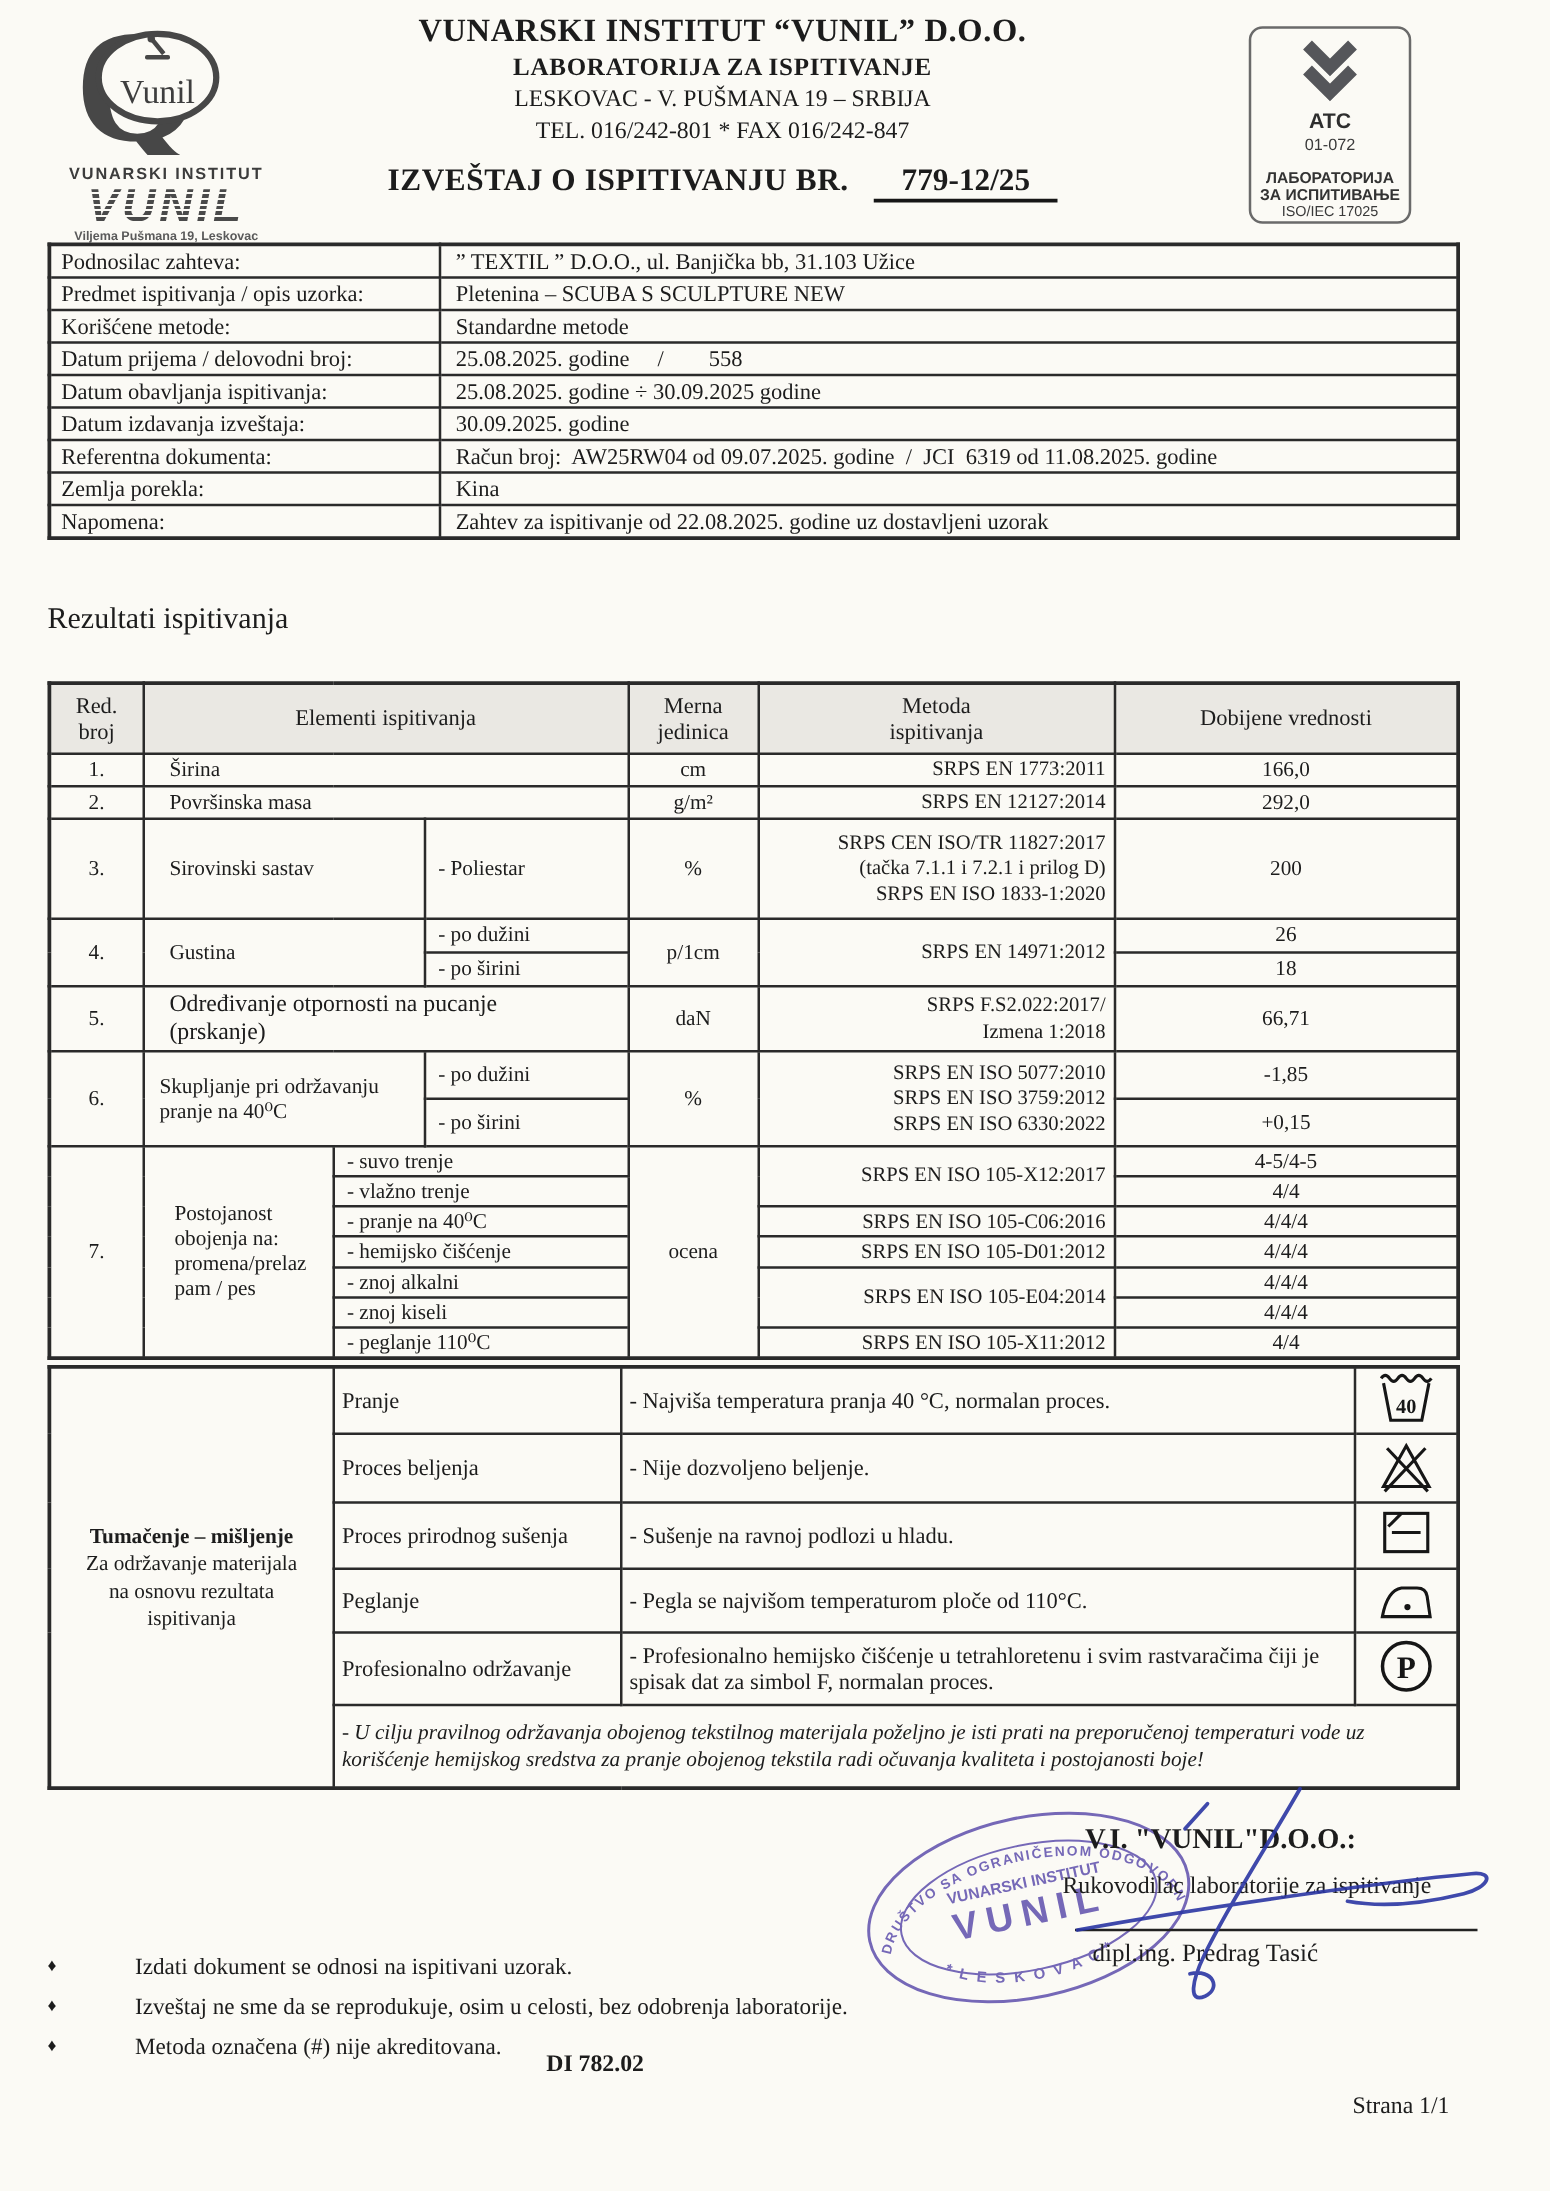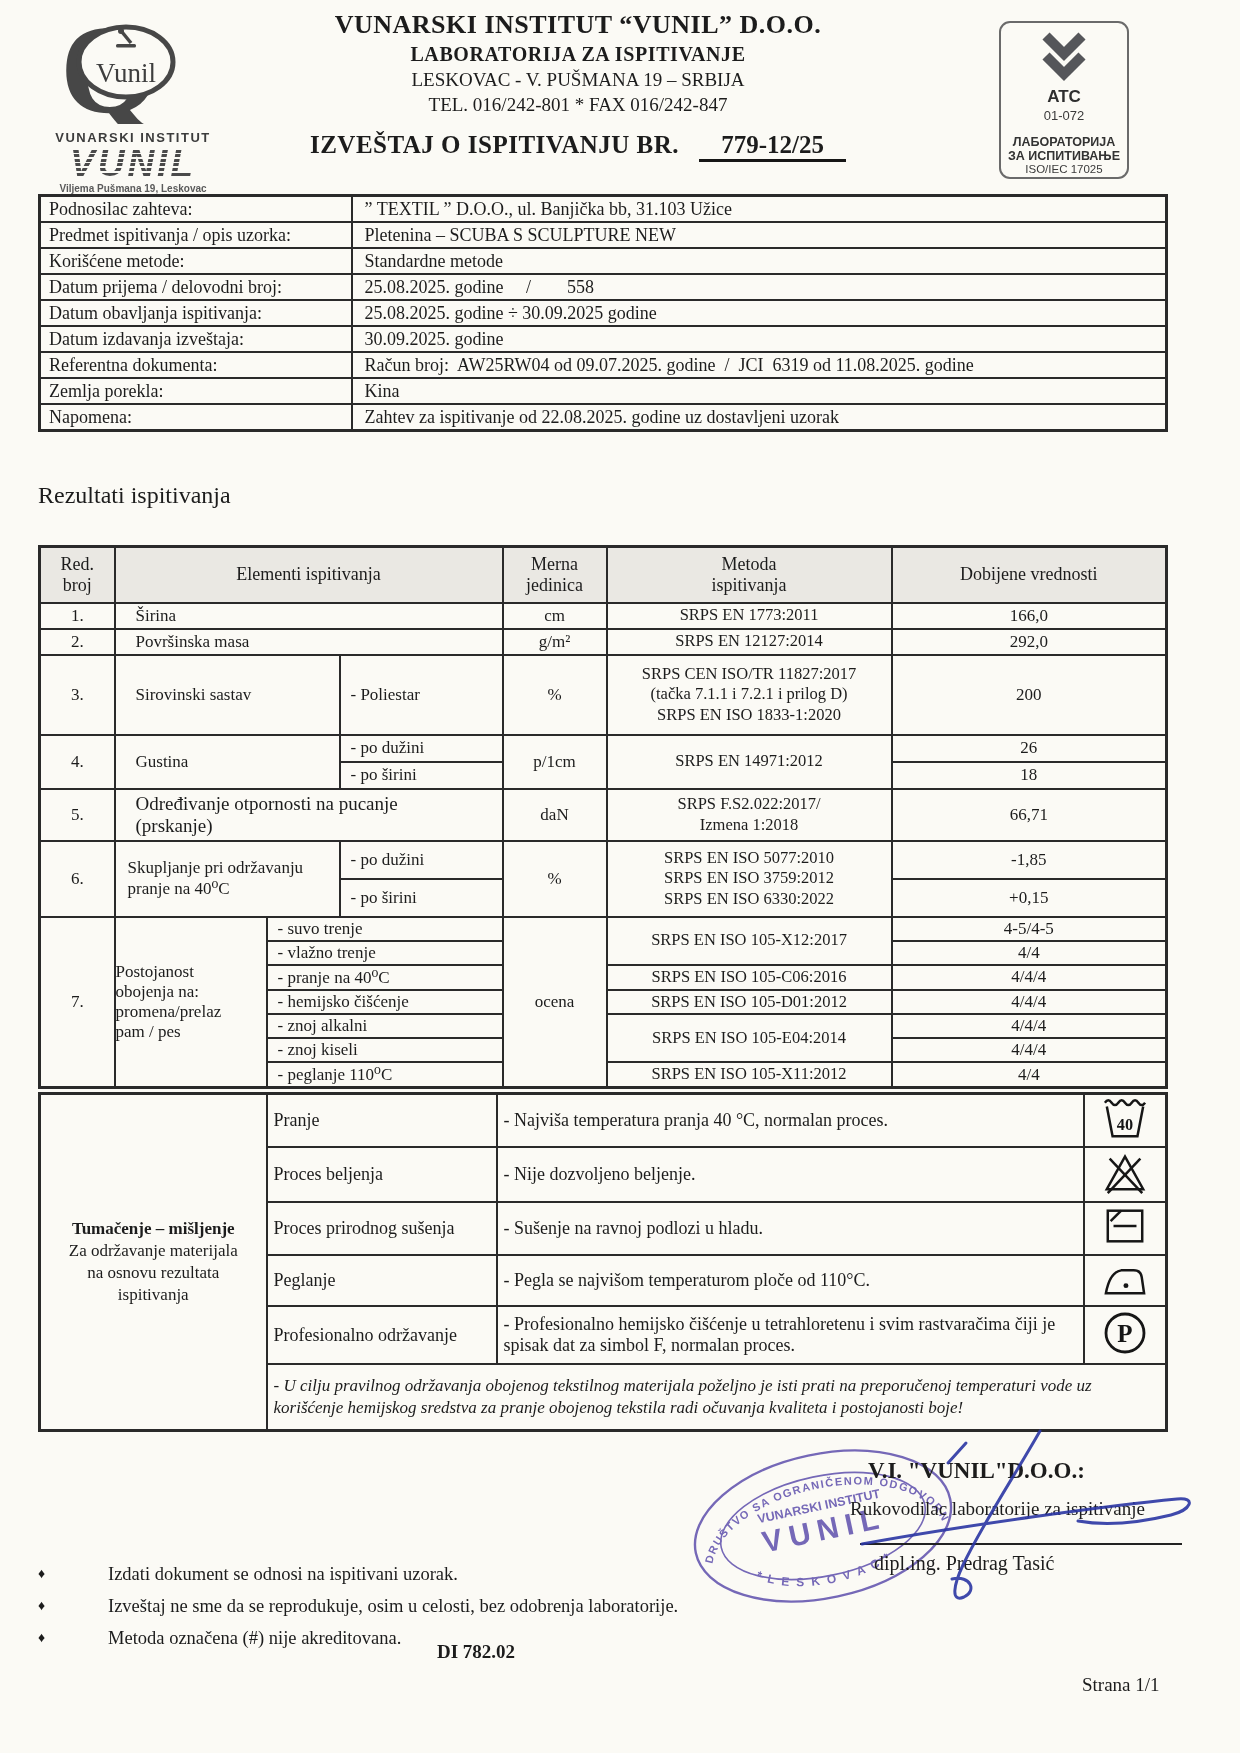--- a/index.html
+++ b/index.html
@@ -47,21 +47,21 @@
   .section-title{left:38px;top:460px;font-size:24px;margin-top:22px;}
 
   
   .res-table{left:38px;top:545px;width:1127px;font-size:17px;}
   .res-table th{background:#eae8e3;font-weight:normal;font-size:18px;text-align:center;vertical-align:middle;}
   .res-table td{vertical-align:middle;}
   .res-table .c{text-align:center;}
   .res-table .num{text-align:center;}
   .res-table .lab{padding-left:20px;}
   .res-table .sub{padding-left:10px;}
-  .res-table .met{text-align:center;font-size:16.5px;line-height:1.25;}
+  .res-table .met{text-align:right;font-size:16.5px;line-height:1.25;}
   .res-table .val{text-align:center;}
 
   
   .care-table{left:38px;top:1092px;width:1127px;font-size:18px;}
   .care-table td{vertical-align:middle;}
   .care-head{text-align:center;font-size:17px;line-height:1.3;}
   .care-head .t{font-weight:bold;}
   .care-proc{padding-left:12px;}
   .care-desc{padding-left:14px;}
   .care-ico{text-align:center;padding:2px;}
@@ -255,21 +255,21 @@
 SRPS EN ISO 3759:2012
 SRPS EN ISO 6330:2022</td>
         <td class="val">-1,85</td>
       </tr>
       <tr style="height:38px">
         <td class="sub">- po širini</td>
         <td class="val">+0,15</td>
       </tr>
       <tr style="height:24px">
         <td class="num" rowspan="7">7.</td>
-        <td rowspan="7" class="lab pre" style="padding-left:0">Postojanost
+        <td rowspan="7" class="lab pre" style="padding-left:24px">Postojanost
 obojenja na:
 promena/prelaz
 pam / pes</td>
         <td colspan="2" class="sub">- suvo trenje</td>
         <td class="c" rowspan="7">ocena</td>
         <td class="met" rowspan="2">SRPS EN ISO 105-X12:2017</td>
         <td class="val">4-5/4-5</td>
       </tr>
       <tr style="height:24px">
         <td colspan="2" class="sub">- vlažno trenje</td>

